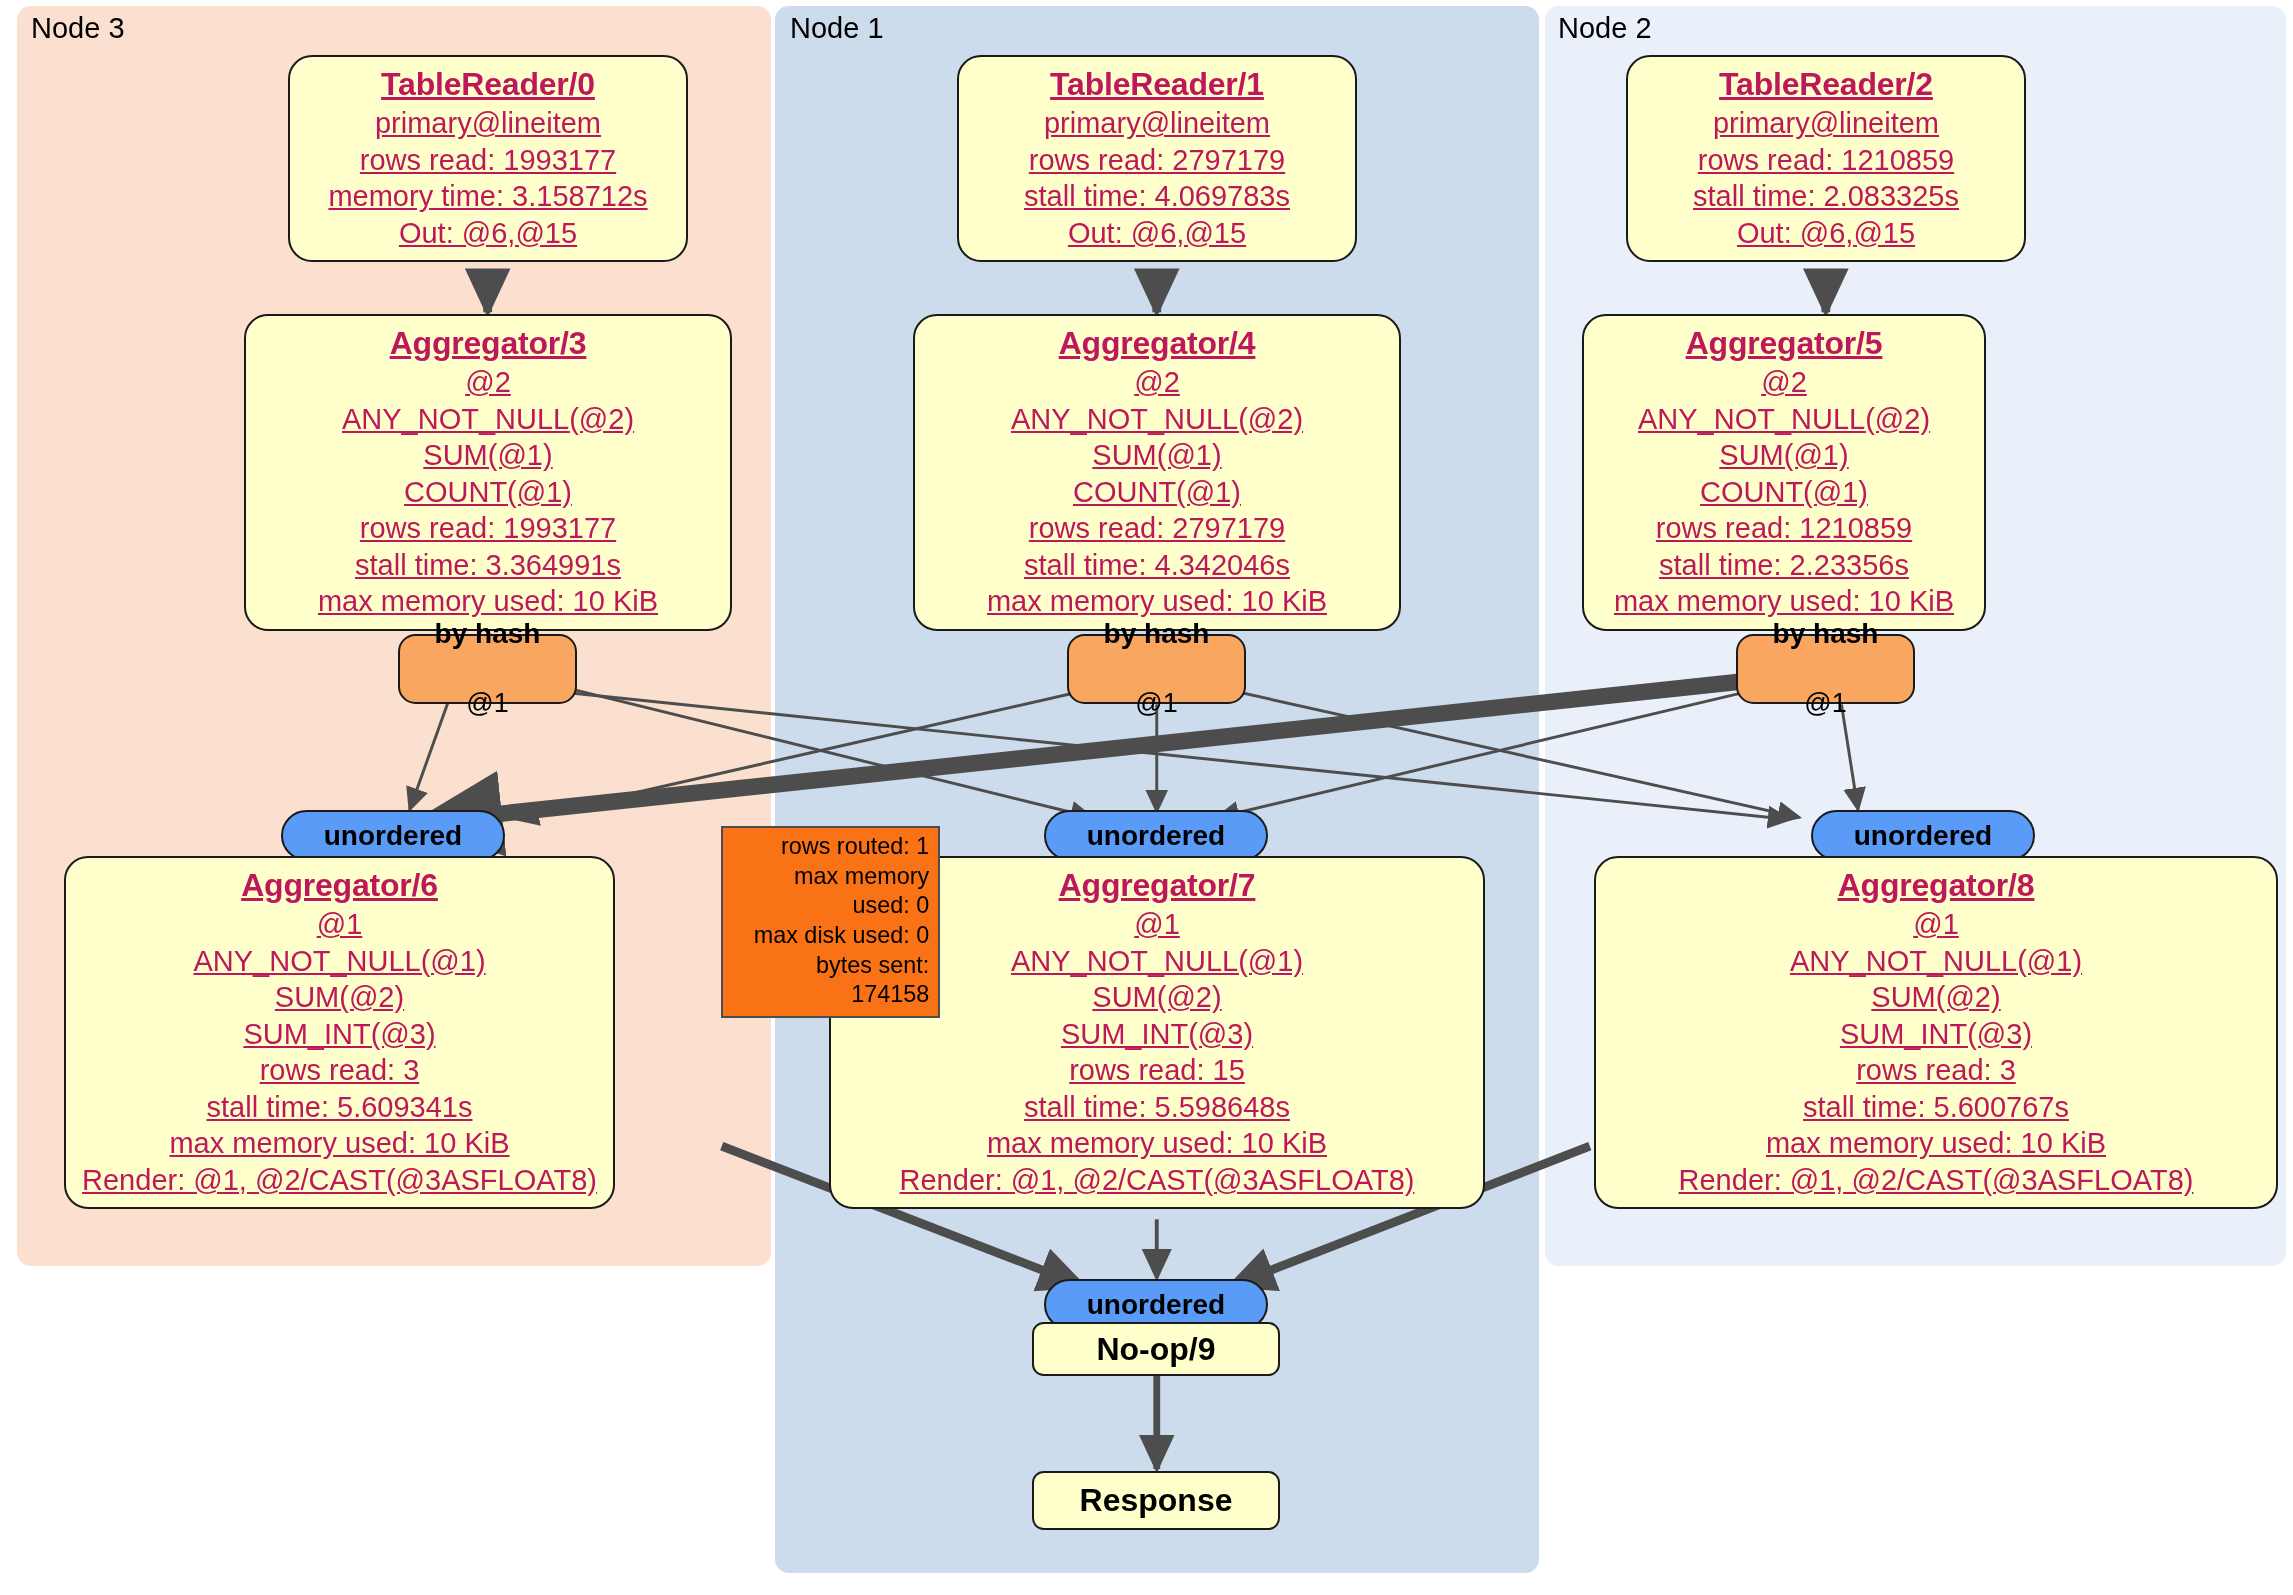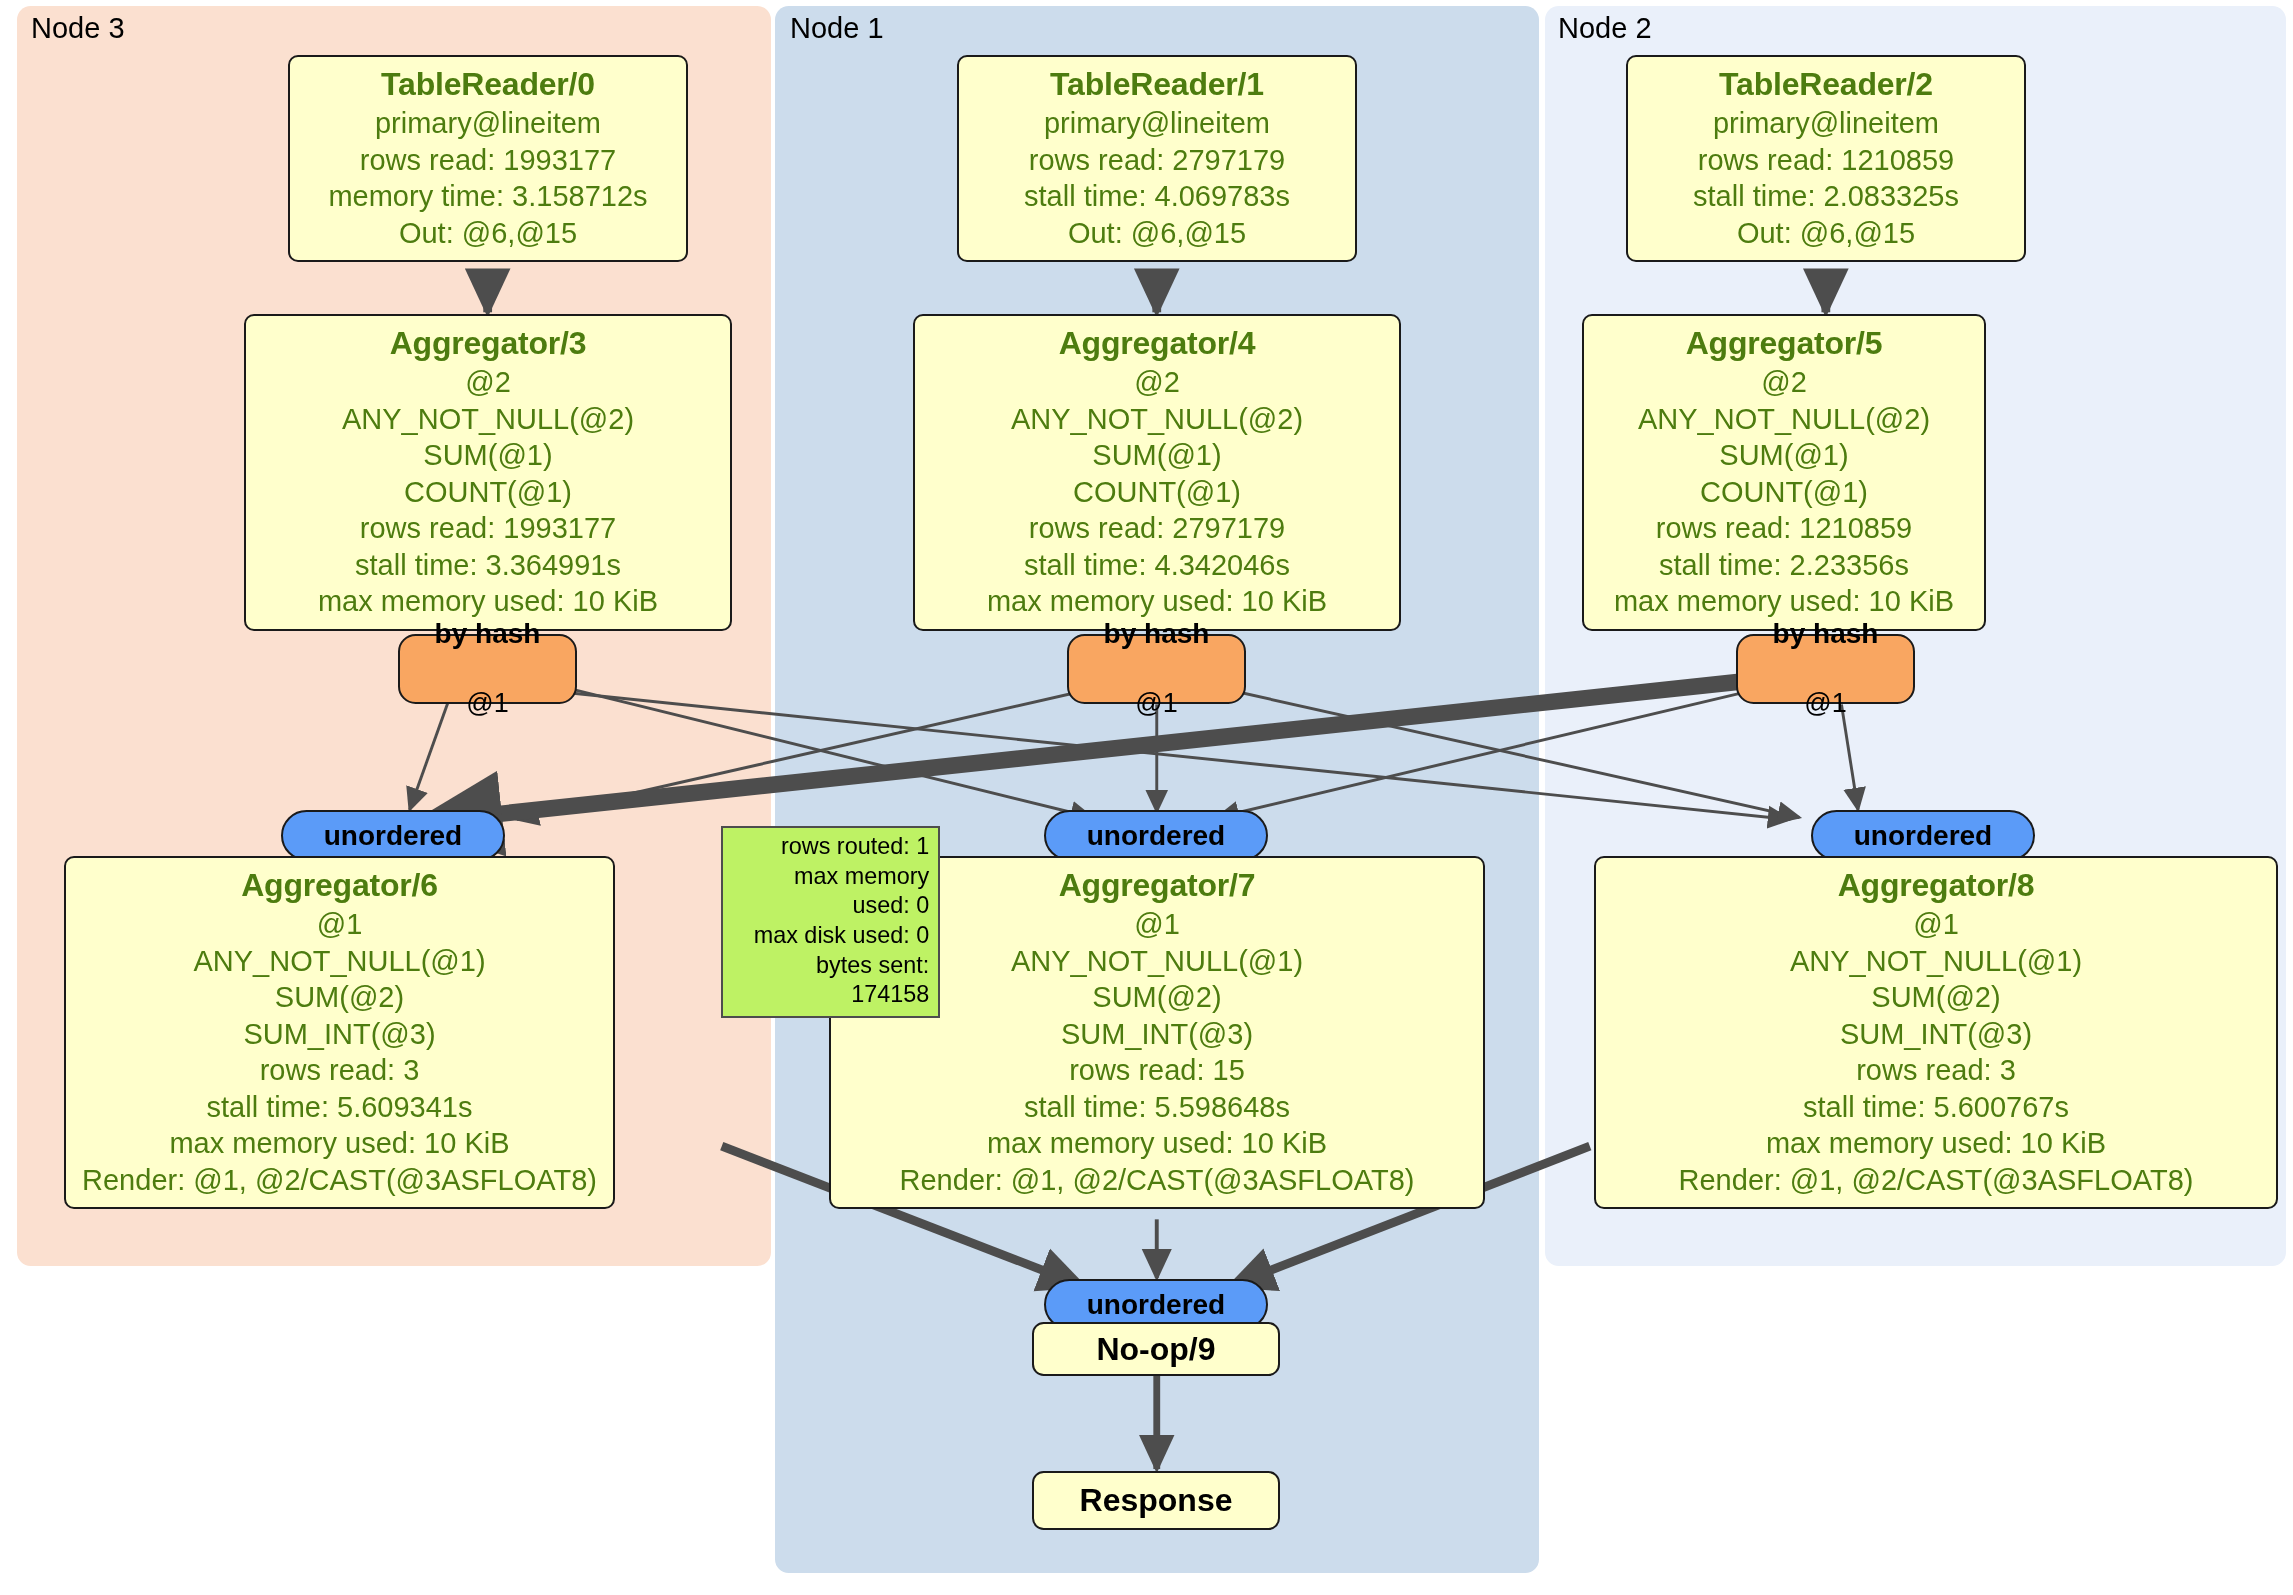--- a/index.html
+++ b/index.html
@@ -37,27 +37,28 @@
     width: 2294px;
     height: 1596px;
     pointer-events: none;
   }
   
   .node {
     position: absolute;
     box-sizing: border-box;
     background: #ffffcc;
     border: 2.4px solid #1a1a1a;
-    border-radius: 10px;
+    border-radius: 24px;
     text-align: center;
     font-size: 29px;
     line-height: 1.26;
-    color: #4d7c0f;
+    color: #be185d;
     padding: 6.8px 13.7px 8.8px 13.7px;
     font-family: "Liberation Sans", sans-serif;
+    text-decoration: underline;
   }
   .node .title {
     font-weight: bold;
     font-size: 32px;
     letter-spacing: -0.2px;
     margin-bottom: 1px;
   }
   .node .row {
     white-space: nowrap;
   }
@@ -103,21 +104,21 @@
     line-height: 1.1;
   }
   .pill.unordered {
     background: #5b9bf8;
     font-weight: bold;
     font-size: 28px;
   }
   .tooltip {
     position: absolute;
     box-sizing: border-box;
-    background: #bef264;
+    background: #f97316;
     border: 2px solid #4d4d4d;
     text-align: right;
     font-size: 23.4px;
     line-height: 1.27;
     color: #000;
     padding: 3.9px 8.8px 5.9px 8.8px;
     font-family: "Liberation Sans", sans-serif;
   }
 </style>
 </head>

